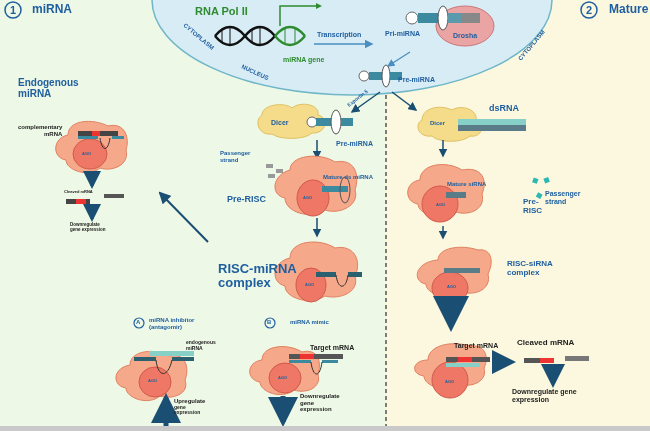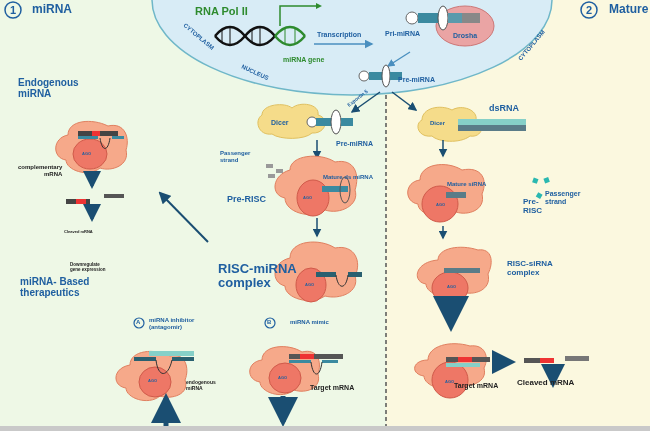--- a/index.html
+++ b/index.html
@@ -3,21 +3,21 @@
 <meta charset="utf-8">
 <style>
   html,body{margin:0;padding:0;}
   body{width:650px;height:431px;overflow:hidden;font-family:"Liberation Sans",sans-serif;background:#ccc;}
   #stage{position:relative;width:650px;height:426px;overflow:hidden;}
   .left-bg{position:absolute;left:0;top:0;width:386px;height:426px;background:#eef8e6;}
   .right-bg{position:absolute;left:386px;top:0;width:264px;height:426px;background:#fbf8df;}
   .bottom-bar{position:absolute;left:0;top:426px;width:650px;height:5px;background:#c9c9c9;}
   svg.main{position:absolute;left:0;top:0;}
   .t{position:absolute;font-weight:bold;color:#1f5fa0;white-space:nowrap;line-height:1.1;}
-  .dark{color:#222;margin-top:40px;}
+  .dark{color:#222;}
   .green{color:#2e8b2e;}
   .c{text-align:left;}
 </style>
 </head>
 <body>
 
 <div id="stage">
   <div class="left-bg"></div>
   <div class="right-bg"></div>
 
@@ -242,24 +242,20 @@
     <div>complementary</div>
     <div>mRNA</div>
   </div>
   <div class="t" style="left:82px;top:152px;font-size:4px;">AGO</div>
   <div class="t dark" style="left:64px;top:190px;font-size:4px;">Cleaved mRNA</div>
   <div class="t dark c" style="left:70px;top:223px;font-size:4.5px;">
     <div>Downregulate</div>
     <div>gene expression</div>
   </div>
 
-  <div class="t c" style="left:20px;top:276px;font-size:10px;">
-    <div>miRNA- Based</div>
-    <div>therapeutics</div>
-  </div>
   <div class="t" style="left:136px;top:319px;font-size:6px;">A</div>
   <div class="t" style="left:149px;top:317px;font-size:6px;">
     <div>miRNA inhibitor</div>
     <div>(antagomir)</div>
   </div>
   <div class="t dark c" style="left:186px;top:340px;font-size:5px;">
     <div>endogenous</div>
     <div>miRNA</div>
   </div>
   <div class="t" style="left:148px;top:379px;font-size:4px;">AGO</div>

